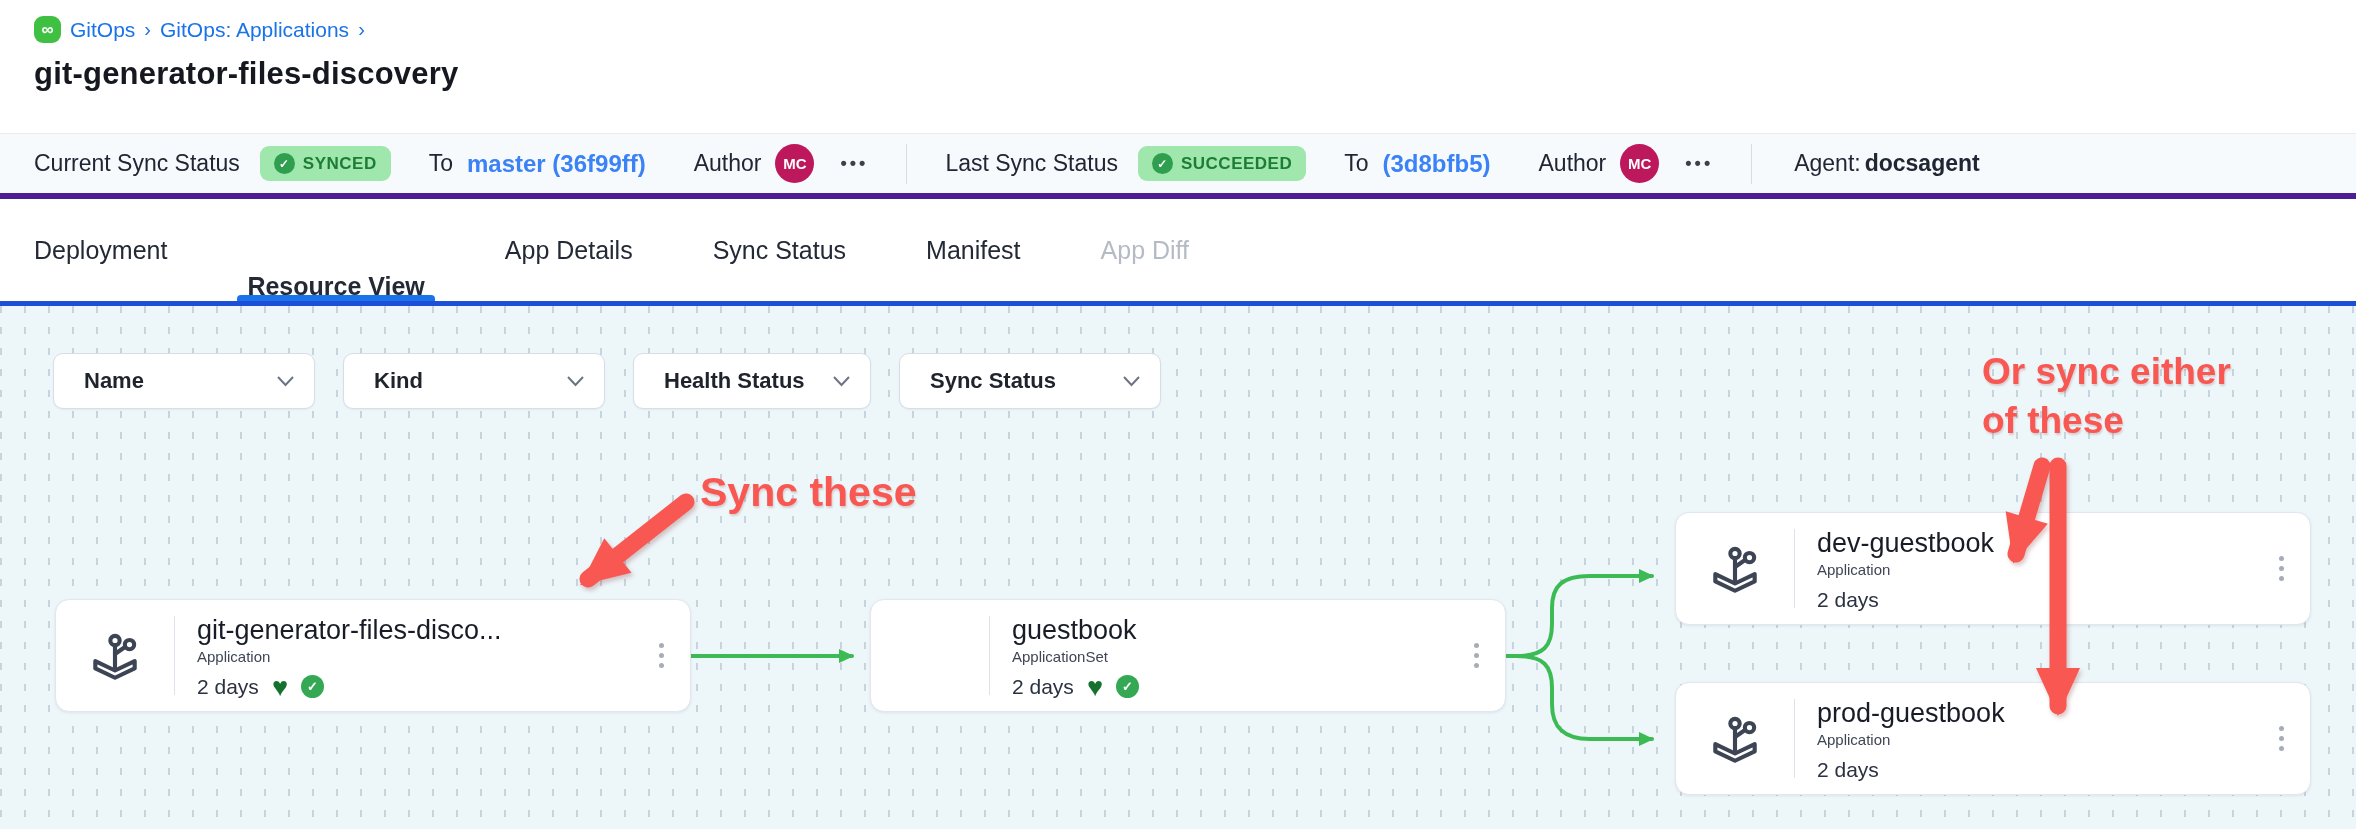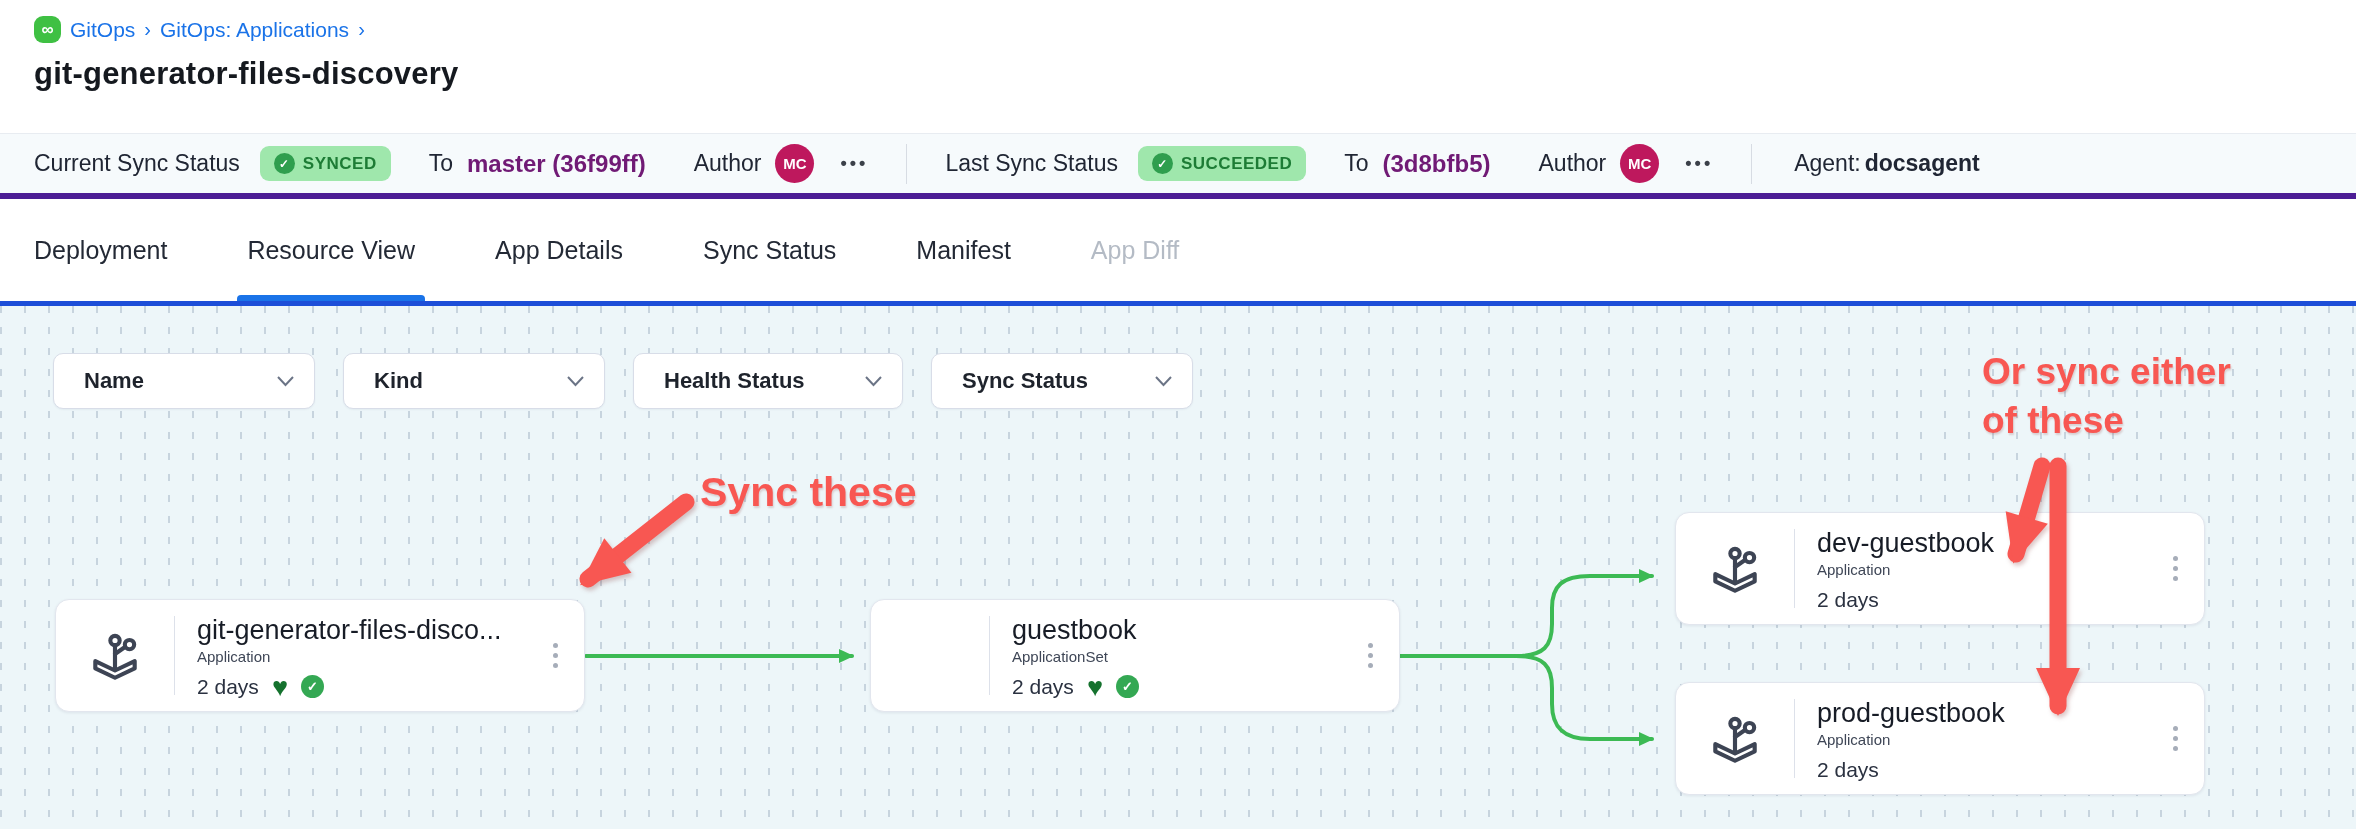--- a/index.html
+++ b/index.html
@@ -19,59 +19,59 @@
   
   .statusbar { height:66px; background:#f6fafc; border-top:1px solid #e8ecf1; border-bottom:6px solid #4c1d95;
                display:flex; align-items:center; padding:0 34px; font-size:23px; color:#202634; }
   .sb-label { white-space:nowrap; }
   .badge { display:inline-flex; align-items:center; gap:8px; background:#9fe7ac; color:#1d7c35;
            border-radius:9px; padding:7px 14px; font-size:17px; font-weight:bold; letter-spacing:.5px;
            margin:0 0 0 20px; white-space:nowrap; }
   .badge .chk { width:21px; height:21px; border-radius:50%; background:#2f9e4e; color:#fff;
                 display:flex; align-items:center; justify-content:center; font-size:12px; font-weight:bold; }
   .to-label { margin-left:38px; }
-  .commit-link { margin-left:14px; color:#701a75; font-weight:bold; font-size:24px; white-space:nowrap; cursor:pointer; }
+  .commit-link { margin-left:14px; color:#3b82f6; font-weight:bold; font-size:24px; white-space:nowrap; cursor:pointer; }
   .author-label { margin-left:48px; }
   .avatar { width:39px; height:39px; border-radius:50%; background:#be185d; color:#fff;
             display:flex; align-items:center; justify-content:center; font-size:15px; font-weight:bold;
             margin-left:14px; flex:none; }
   .menu-dots { margin-left:26px; color:#3b4049; font-size:18px; font-weight:bold; letter-spacing:3px; cursor:pointer; }
   .sb-divider { width:1px; height:40px; background:#d7dce3; margin:0 38px; flex:none; }
   .agent { white-space:nowrap; margin-left:4px; }
 
   
   .tabbar { height:107px; background:#fff; border-bottom:5px solid #1d4ed8;
             display:flex; align-items:center; padding:0 0 0 34px; gap:80px; }
   .tab { position:relative; height:100%; display:flex; align-items:center; font-size:25px;
          color:#232935; font-weight:500; cursor:pointer; white-space:nowrap; }
-  .tab.active { font-weight:normal; }
+  .tab.active { font-weight:bold;align-items:flex-end; }
   .tab.disabled { color:#b4bbc5; cursor:default; }
   .tab .underline { position:absolute; left:-10px; right:-10px; bottom:0; height:6px;
                     background:#1a73e8; border-radius:4px 4px 0 0; }
 
   
   .graph { position:relative; height:523px; background-color:#edf6f9;
            background-image:
              linear-gradient(to bottom, transparent 0 7px, #edf6f9 7px 21px),
              linear-gradient(to right, #c7d4de 0 2px, transparent 2px 24px);
            background-size:24px 21px; }
 
   .filterbar { position:absolute; top:47px; left:53px; display:flex; gap:28px; z-index:4; }
   .filter { width:262px; height:56px; background:#fff; border:1px solid #d8dde8; border-radius:10px;
             display:flex; align-items:center; justify-content:space-between; padding:0 20px 0 30px;
             font-size:22px; font-weight:600; color:#1e232c; cursor:pointer;
             box-shadow:0 1px 2px rgba(25,39,70,.05); }
-  .filter.w2 { width:270px; }
+  .filter.w2 { width:238px; }
   .chev svg { display:block; }
 
   svg.edges { position:absolute; left:0; top:0; z-index:1; }
   svg.red-arrows { position:absolute; left:0; top:0; z-index:3; pointer-events:none;
                    filter:drop-shadow(2px 3px 2px rgba(120,30,30,.25)); }
 
-  .node { position:absolute; width:530px; height:113px; background:#fff; border:1px solid #e2e6ee;
+  .node { position:absolute; width:636px; height:113px; background:#fff; border:1px solid #e2e6ee;
           border-radius:14px; box-shadow:0 1px 3px rgba(20,30,60,.08); z-index:2;
           display:grid; grid-template-columns:118px 1px 1fr 58px; align-items:stretch; cursor:pointer; }
   .node-icon { display:flex; align-items:center; justify-content:center; }
   .node-vr { background:#dde1ea; margin:16px 0; }
   .node-body { padding:14px 0 12px 22px; display:flex; flex-direction:column; justify-content:center; gap:2px; min-width:0; }
   .node-title { font-size:27px; color:#171c26; white-space:nowrap; overflow:hidden; }
   .node-kind { font-size:15px; color:#3e4656; }
   .node-meta { display:flex; align-items:center; gap:13px; font-size:21px; color:#2a3140; margin-top:8px; }
   .heart { color:#15722e; font-size:27px; line-height:20px; }
   .sync-ok { width:23px; height:23px; border-radius:50%; background:#34a853; color:#fff;

